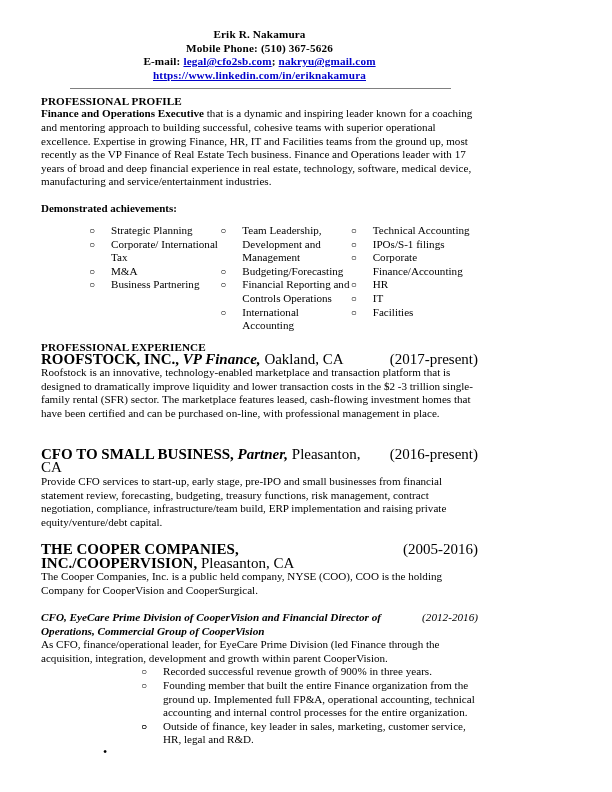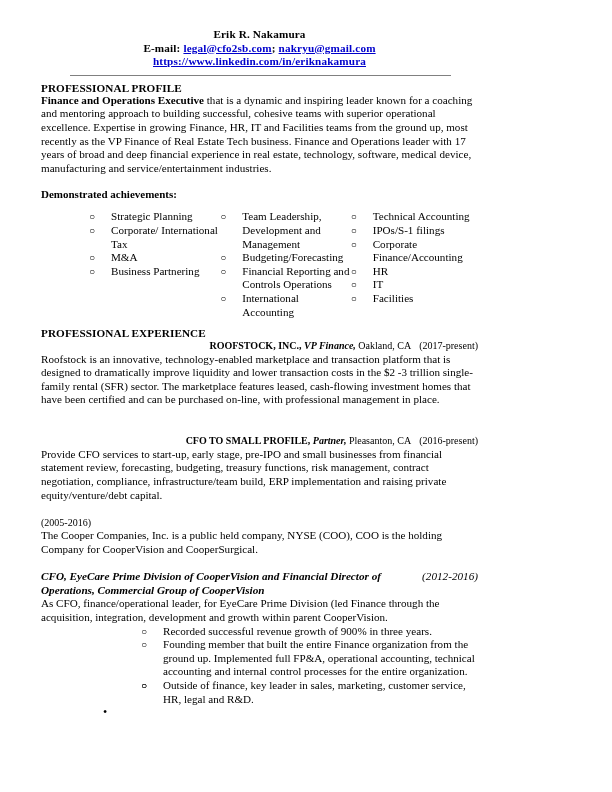--- a/index.html
+++ b/index.html
@@ -99,23 +99,22 @@
     top: 0;
     font-size: 10px;
     line-height: 13.6px;
   }
 
   
   .exp-row {
     display: flex;
     justify-content: space-between;
     align-items: baseline;
-    font-size: 10px;
-    line-height: 13.6px;
-    text-align: right;
+    font-size: 15px;
+    line-height: 13.6px;
   }
   .exp-row .left { flex: 1 1 auto; padding-right: 8px; }
   .exp-row .right { flex: 0 0 auto; white-space: nowrap; }
 
   .exp-title-wrap {
     position: relative;
     font-size: 11.2px;
     line-height: 13.6px;
   }
   .exp-title-wrap .datesright {
@@ -162,20 +161,21 @@
     line-height: 13.6px;
   }
 </style>
 </head>
 <body>
 
 <div class="page">
 
   <div class="header-block">
     <div class="hdr-line">Erik R. Nakamura</div>
+    <div class="hdr-line">Mobile Phone: (510) 367-5626</div>
     <div class="hdr-line"><span>E-mail:</span>
       <a class="link" href="#">legal@cfo2sb.com</a><span>;</span>
       <a class="link" href="#">nakryu@gmail.com</a></div>
     <div class="hdr-line"><a class="link" href="#">https://www.linkedin.com/in/eriknakamura</a></div>
   </div>
 
   <div class="rule-wrap">
     <hr class="rule">
   </div>
 
@@ -218,28 +218,29 @@
   <div class="exp-row">
     <div class="left"><span class="b">ROOFSTOCK, INC.,</span> <span class="bi">VP Finance,</span> <span>Oakland, CA</span></div>
     <div class="right">(2017-present)</div>
   </div>
   <p class="body">Roofstock is an innovative, technology-enabled marketplace and transaction platform that is designed to dramatically improve liquidity and lower transaction costs in the $2 -3 trillion single-family rental (SFR) sector. The marketplace features leased, cash-flowing investment homes that have been certified and can be purchased on-line, with professional management in place.</p>
   <div class="spacer-line"></div>
 
   <div class="spacer-line"></div>
 
   <div class="exp-row">
-    <div class="left"><span class="b">CFO TO SMALL PROFILE,</span> <span class="bi">Partner,</span> <span>Pleasanton, CA</span></div>
+    <div class="left"><span class="b">CFO TO SMALL BUSINESS,</span> <span class="bi">Partner,</span> <span>Pleasanton, CA</span></div>
     <div class="right">(2016-present)</div>
   </div>
   <p class="body">Provide CFO services to start-up, early stage, pre-IPO and small businesses from financial statement review, forecasting, budgeting, treasury functions, risk management, contract negotiation, compliance, infrastructure/team build, ERP implementation and raising private equity/venture/debt capital.</p>
 
   <div class="spacer-line"></div>
 
   <div class="exp-row">
+    <div class="left"><span class="b">THE COOPER COMPANIES, INC./COOPERVISION,</span> <span>Pleasanton, CA</span></div>
     <div class="right">(2005-2016)</div>
   </div>
   <p class="body">The Cooper Companies, Inc. is a public held company, NYSE (COO), COO is the holding Company for CooperVision and CooperSurgical.</p>
 
   <div class="spacer-line"></div>
 
   <div class="exp-title-wrap">
     <span class="datesright">(2012-2016)</span>
     <span class="bi">CFO, EyeCare Prime Division of CooperVision and Financial Director of Operations, Commercial Group of CooperVision</span>
   </div>

